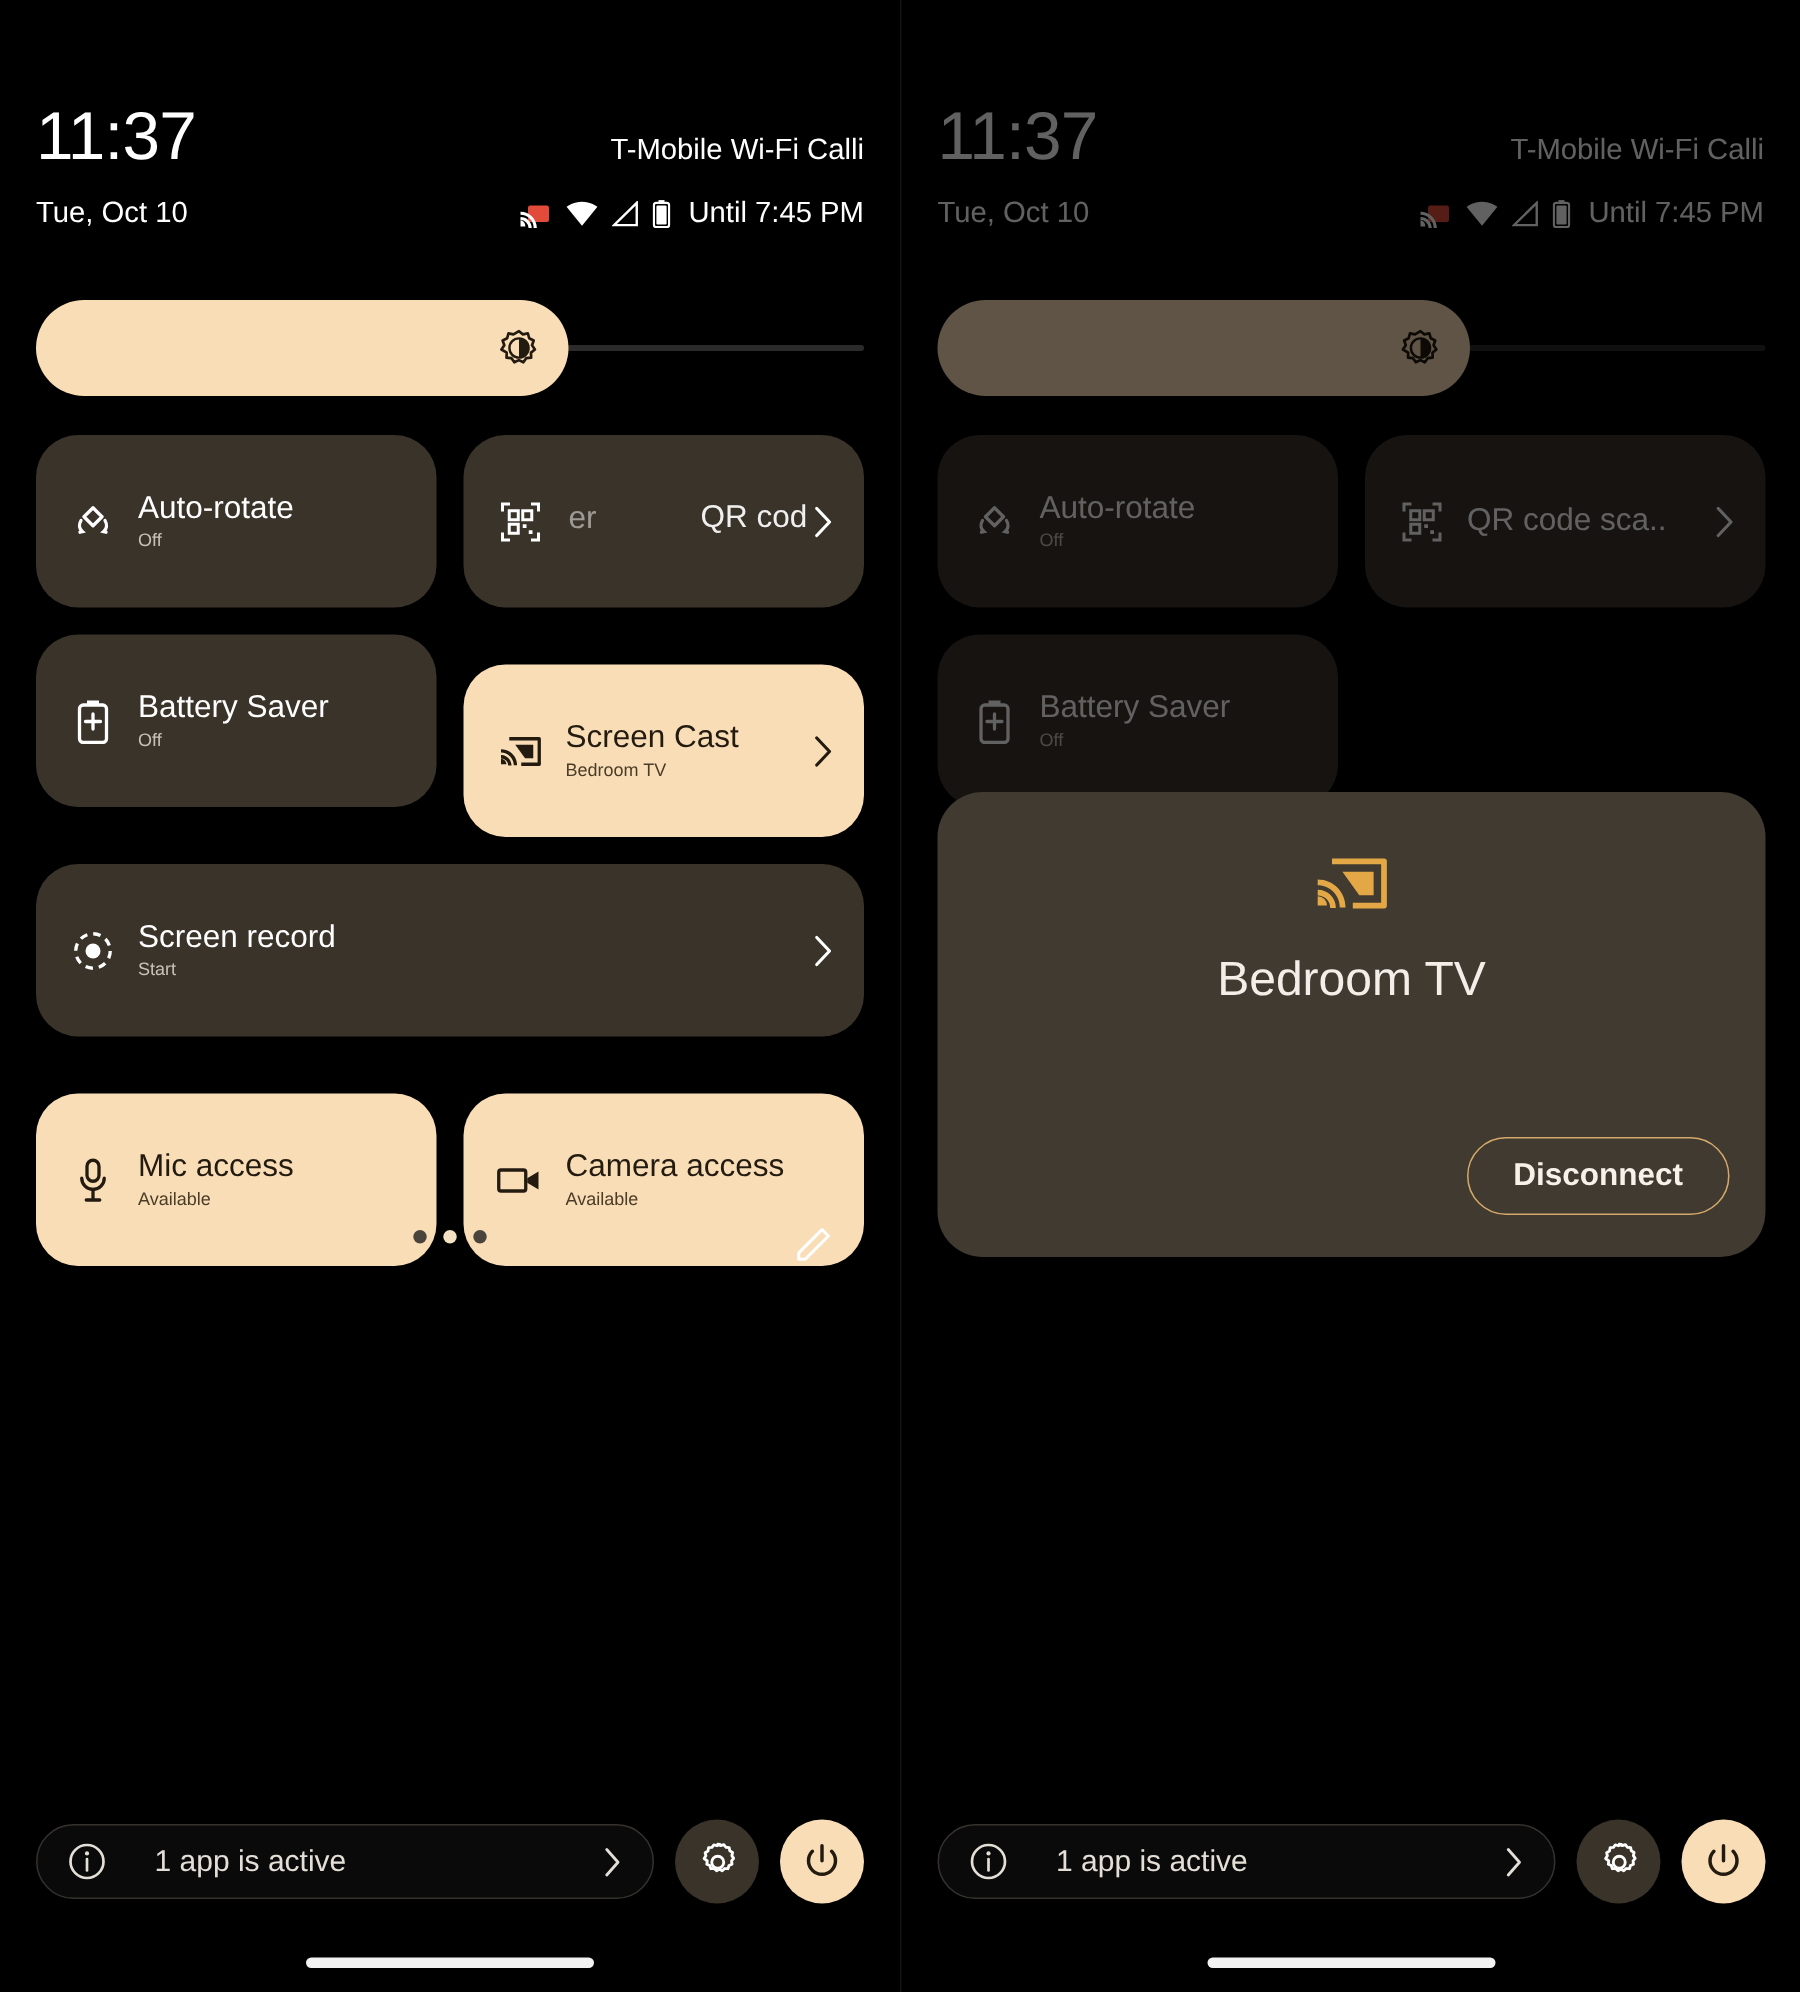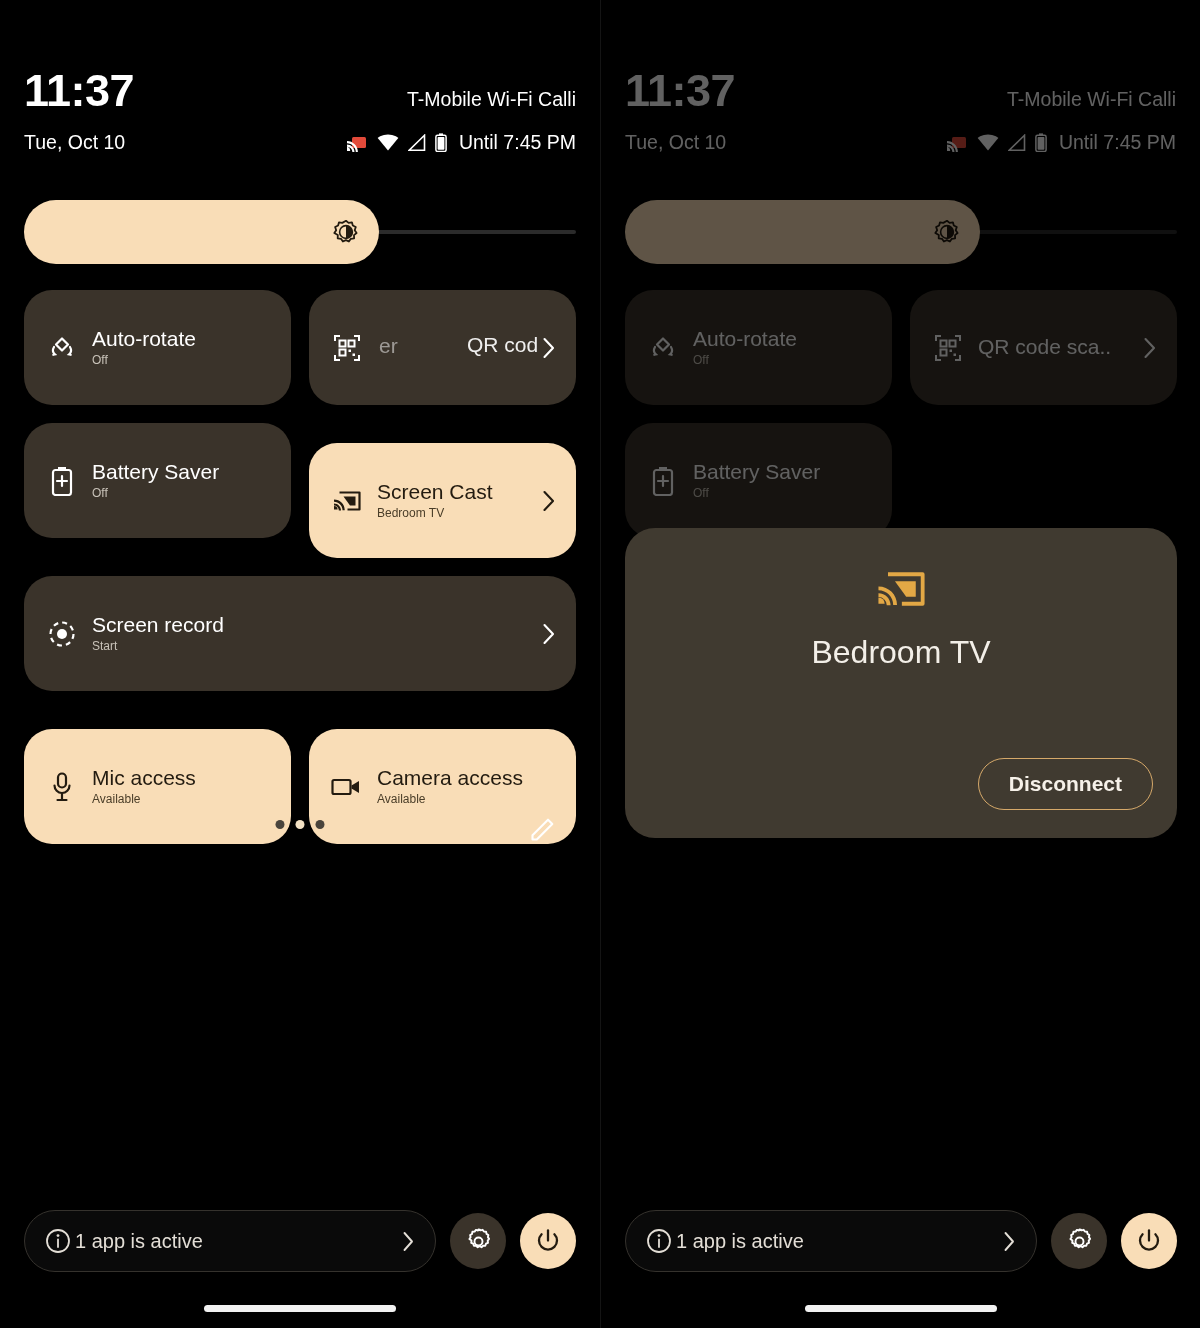--- a/index.html
+++ b/index.html
@@ -16,21 +16,21 @@
 
   
   .scrim {
     position:absolute; inset:0; background:rgba(0,0,0,0.62);
     z-index:40; pointer-events:none;
   }
 
   
   .statusbar { position:absolute; left:0; top:0; width:100%; padding:0 24px; }
   .sb-row1 { display:flex; align-items:baseline; justify-content:space-between; padding-top:68px; }
-  .clock { font-size:45px; font-weight:700; color:#ffffff; letter-spacing:-0.5px; line-height:1; }
+  .clock { font-size:45px; font-weight:400; color:#ffffff; letter-spacing:-0.5px; line-height:1; }
   .carrier { font-size:19.5px; color:#ffffff; font-weight:400; }
   .sb-row2 { display:flex; align-items:center; justify-content:space-between; margin-top:18px; }
   .datetext { font-size:19.5px; color:#ffffff; }
   .sb-icons { display:flex; align-items:center; gap:9px; }
   .sb-icons .until { font-size:19.5px; color:#ffffff; margin-left:3px; }
   .ic { display:block; }
 
   
   .brightness-wrap { position:absolute; left:24px; top:200px; width:552px; height:64px; }
   .br-rail { position:absolute; left:0; right:0; top:30px; height:4px; background:#2b2b2b; border-radius:2px; }
@@ -65,22 +65,22 @@
   
   .pager { position:absolute; left:0; top:812px; width:600px; height:40px; }
   .dots { position:absolute; left:50%; transform:translateX(-50%); top:8px; display:flex; gap:11px; }
   .dot { width:9px; height:9px; border-radius:50%; background:#4A443C; }
   .dot.on { background:#F3E1C4; }
   .edit-btn { position:absolute; right:40px; top:0px; width:34px; height:34px; display:flex; align-items:center; justify-content:center; }
 
   
   .footer { position:absolute; left:24px; bottom:56px; width:552px; height:62px; display:flex; align-items:center; gap:14px; }
   .apps-pill {
-    flex:1; height:62px; border-radius:31px; border:1px solid #35322D; background:#0A0A0A;
-    display:flex; align-items:center; padding:0 20px; gap:4px;
+    flex:1; height:50px; border-radius:31px; border:1px solid #35322D; background:#0A0A0A;
+    display:flex; align-items:center; padding:0 20px; gap:32px;
   }
   .apps-label { flex:1; font-size:20px; color:#E3DED6; }
   .circle-btn { width:56px; height:56px; border-radius:50%; background:#3A332A; display:flex; align-items:center; justify-content:center; }
   .circle-btn.power { background:#F9DDB7; }
 
   .navbar { position:absolute; left:50%; transform:translateX(-50%); bottom:16px; width:192px; height:7px; border-radius:4px; background:#F2F2F2; }
 
   
   .cast-dialog {
     position:absolute; left:24px; top:528px; width:552px; height:310px;

